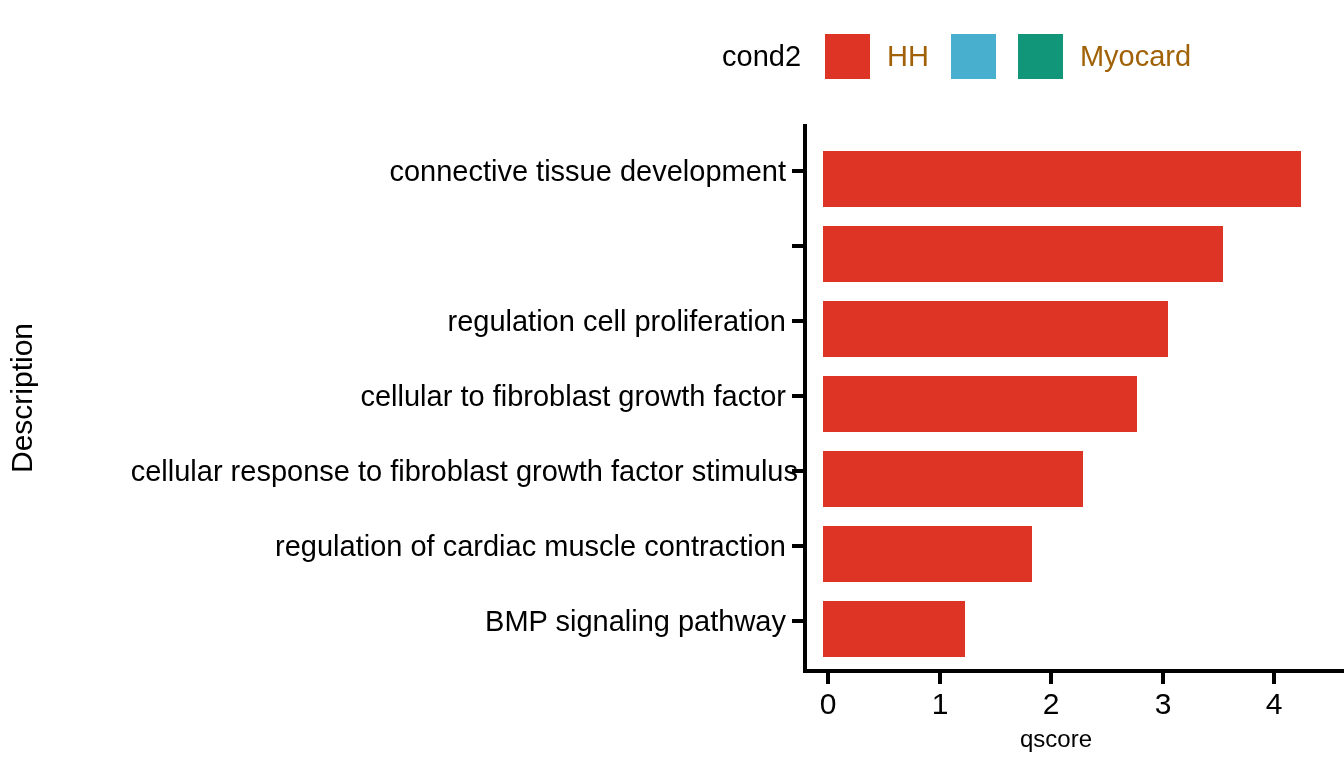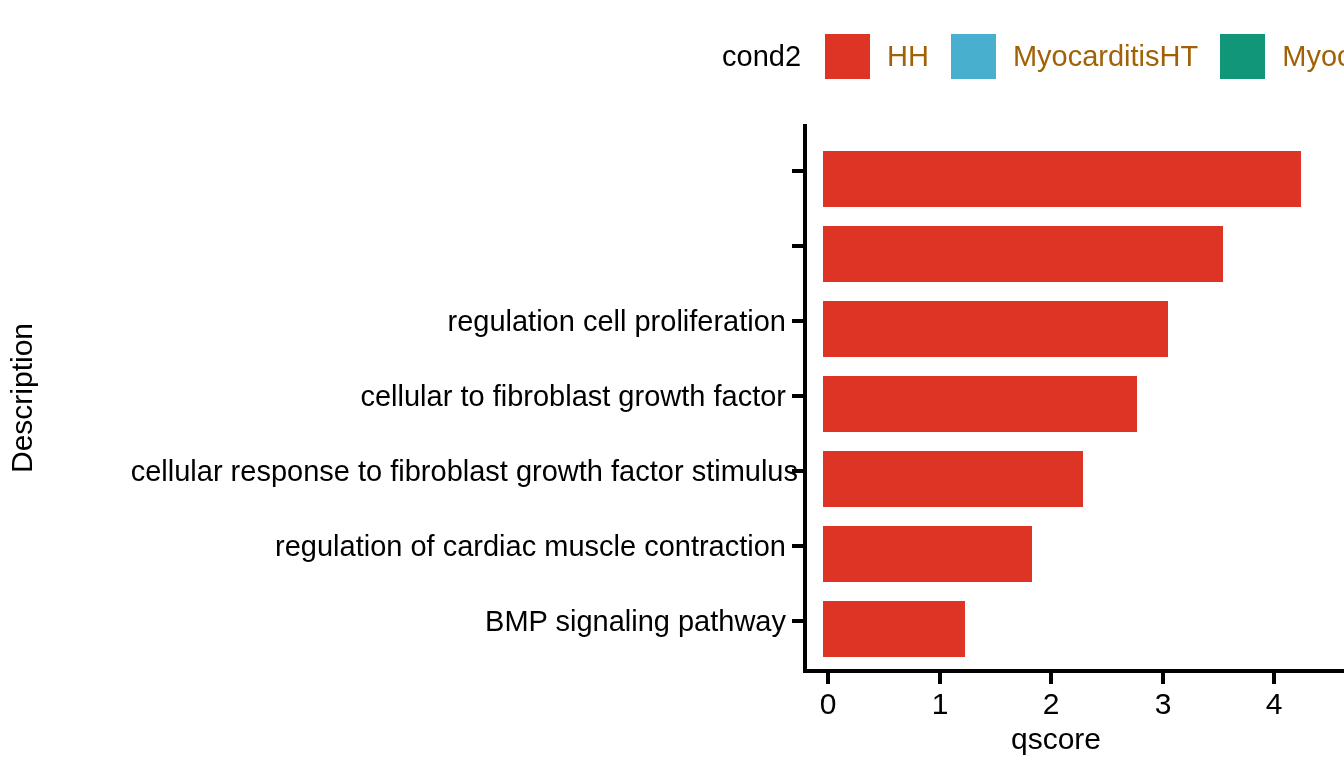--- a/index.html
+++ b/index.html
@@ -121,21 +121,21 @@
     top: 688px;
     font-size: 30px;
     line-height: 32px;
     text-align: center;
     color: #000000;
     transform: translateX(-50%);
   }
   .xaxis-title {
     position: absolute;
     top: 723px;
-    font-size: 30px;
+    font-size: 24px;
     line-height: 32px;
     color: #000000;
     transform: translateX(-50%);
   }
   .yaxis-title {
     position: absolute;
     left: 6px;
     top: 398px;
     font-size: 30px;
     line-height: 32px;
@@ -153,21 +153,20 @@
   <div class="legend">
     <span class="legend-title">cond2</span>
 
     <span class="legend-item">
       <span class="legend-swatch" style="background:#DE3425;"></span>
       <span class="legend-label">HH</span>
     </span>
 
     <span class="legend-item">
       <span class="legend-swatch" style="background:#49AFCE;"></span>
-      <span class="legend-label">MyocarditisHT</span>
     </span>
 
     <span class="legend-item">
       <span class="legend-swatch" style="background:#11967A;"></span>
       <span class="legend-label">Myocard</span>
     </span>
   </div>
 
   <div class="axis-line-y"></div>
   <div class="axis-line-x"></div>
@@ -183,20 +182,21 @@
   </div>
 
   <div class="ytick" style="top:169px;"></div>
   <div class="ytick" style="top:244px;"></div>
   <div class="ytick" style="top:319px;"></div>
   <div class="ytick" style="top:394px;"></div>
   <div class="ytick" style="top:469px;"></div>
   <div class="ytick" style="top:544px;"></div>
   <div class="ytick" style="top:619px;"></div>
 
+  <div class="ylabel" style="left:0px; width:786px; top:157px;">connective tissue development</div>
   <div class="ylabel" style="left:0px; width:786px; top:307px;">regulation cell proliferation</div>
   <div class="ylabel" style="left:0px; width:786px; top:382px;">cellular to fibroblast growth factor</div>
   <div class="ylabel" style="left:0px; width:786px; top:457px;margin-left:12px;">cellular response to fibroblast growth factor stimulus</div>
   <div class="ylabel" style="left:0px; width:786px; top:532px;">regulation of cardiac muscle contraction</div>
   <div class="ylabel" style="left:0px; width:786px; top:607px;">BMP signaling pathway</div>
 
   <div class="xtick" style="left:826px;"></div>
   <div class="xtick" style="left:938px;"></div>
   <div class="xtick" style="left:1049px;"></div>
   <div class="xtick" style="left:1161px;"></div>

